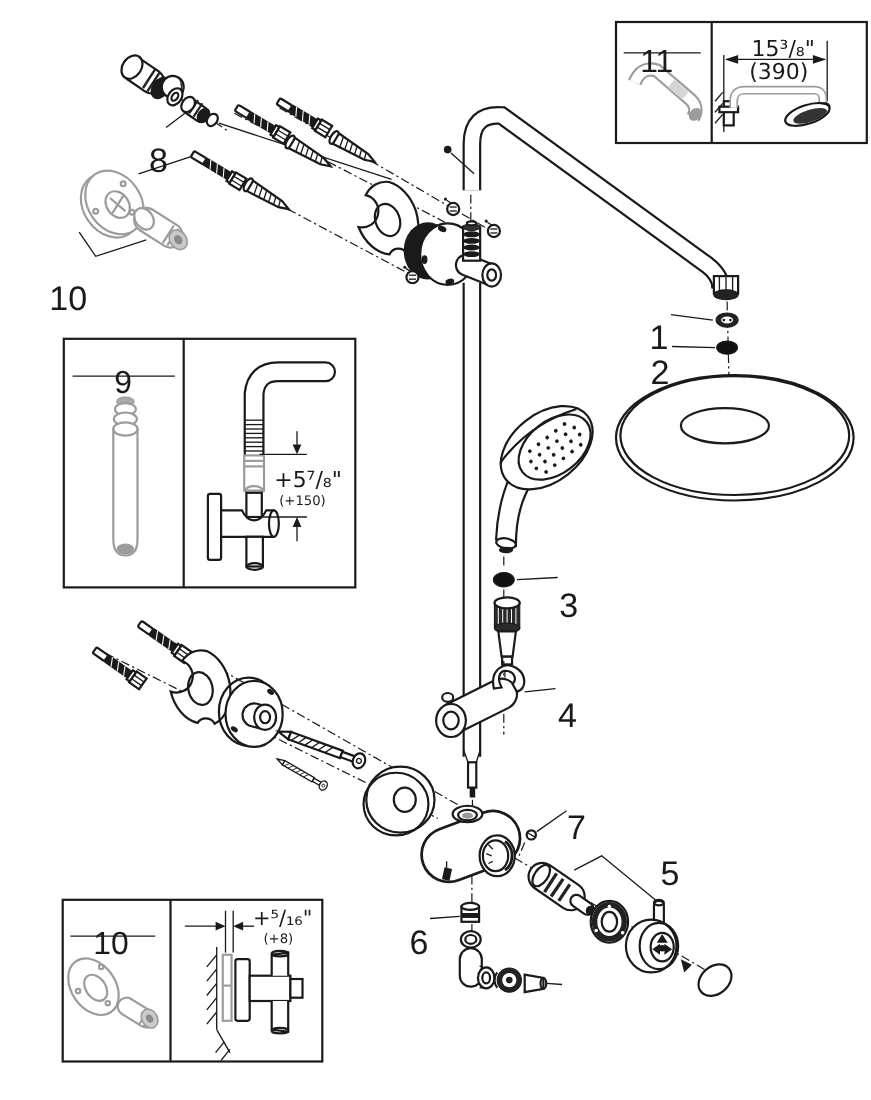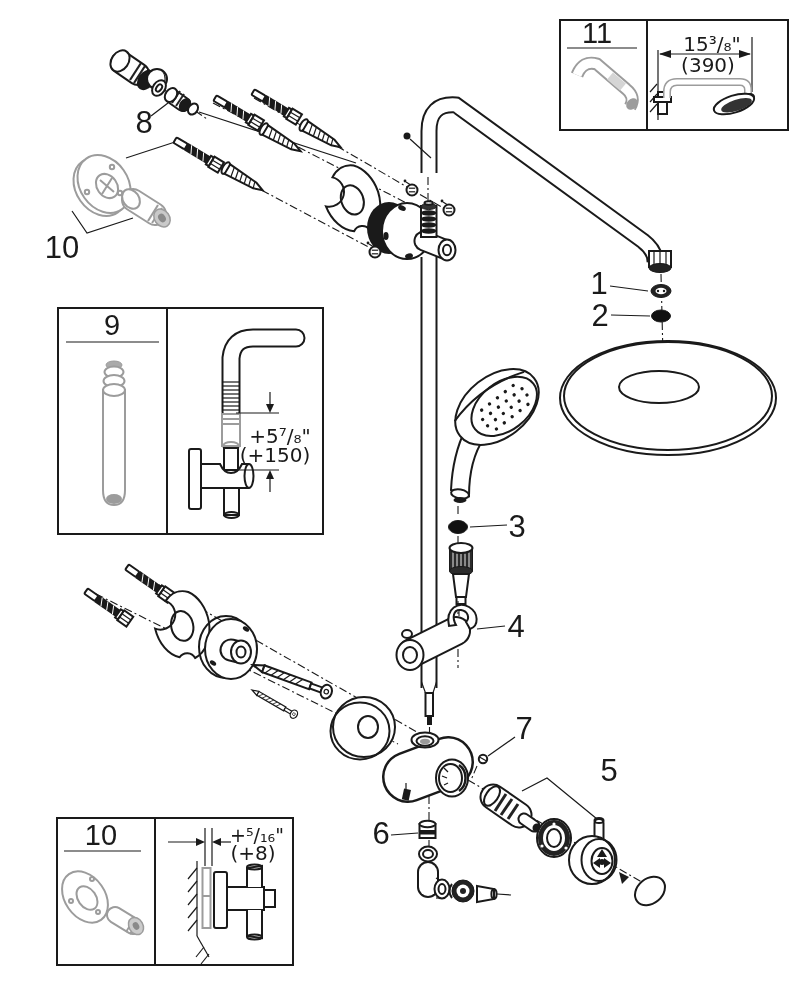--- a/index.html
+++ b/index.html
@@ -1,24 +1,24 @@
 <!DOCTYPE html>
 <html><head>
 <meta charset="utf-8">
 <style>
   html,body{margin:0;padding:0;background:#fff;}
   .stage{position:relative;width:792px;height:1000px;background:#fff;overflow:hidden;
          font-family:"Liberation Sans",sans-serif;color:#1a1a1a;}
   .stage svg{position:absolute;left:0;top:0;}
   .lbl{position:absolute;transform:translate(-50%,-50%);font-size:31px;line-height:1;
-       font-family:"Liberation Sans",sans-serif;color:#1a1a1a;white-space:nowrap;}
+       font-family:"Liberation Sans",sans-serif;color:#1a1a1a;white-space:nowrap;margin-top:24px;}
   .btitle{font-size:29px;}
   .dim{position:absolute;transform:translate(-50%,-50%);font-size:20px;line-height:1;
        font-family:"DejaVu Sans",sans-serif;color:#1a1a1a;white-space:nowrap;}
-  .dim2{font-size:20px;}
+  .dim2{font-size:12px;}
   
   .k{stroke:#1a1a1a;fill:none;stroke-width:2;}
   .kf{stroke:#1a1a1a;fill:#fff;stroke-width:2;}
   .t{stroke:#1a1a1a;fill:none;stroke-width:1.2;}
   .dk{fill:#1a1a1a;stroke:none;}
   .g{stroke:#9c9c9c;fill:none;stroke-width:2;}
   .gf{stroke:#9c9c9c;fill:#fff;stroke-width:2;}
   .gy{fill:#9c9c9c;stroke:none;}
   .dash{stroke:#1a1a1a;fill:none;stroke-width:1.1;stroke-dasharray:8 3 2 3;}
 </style>

